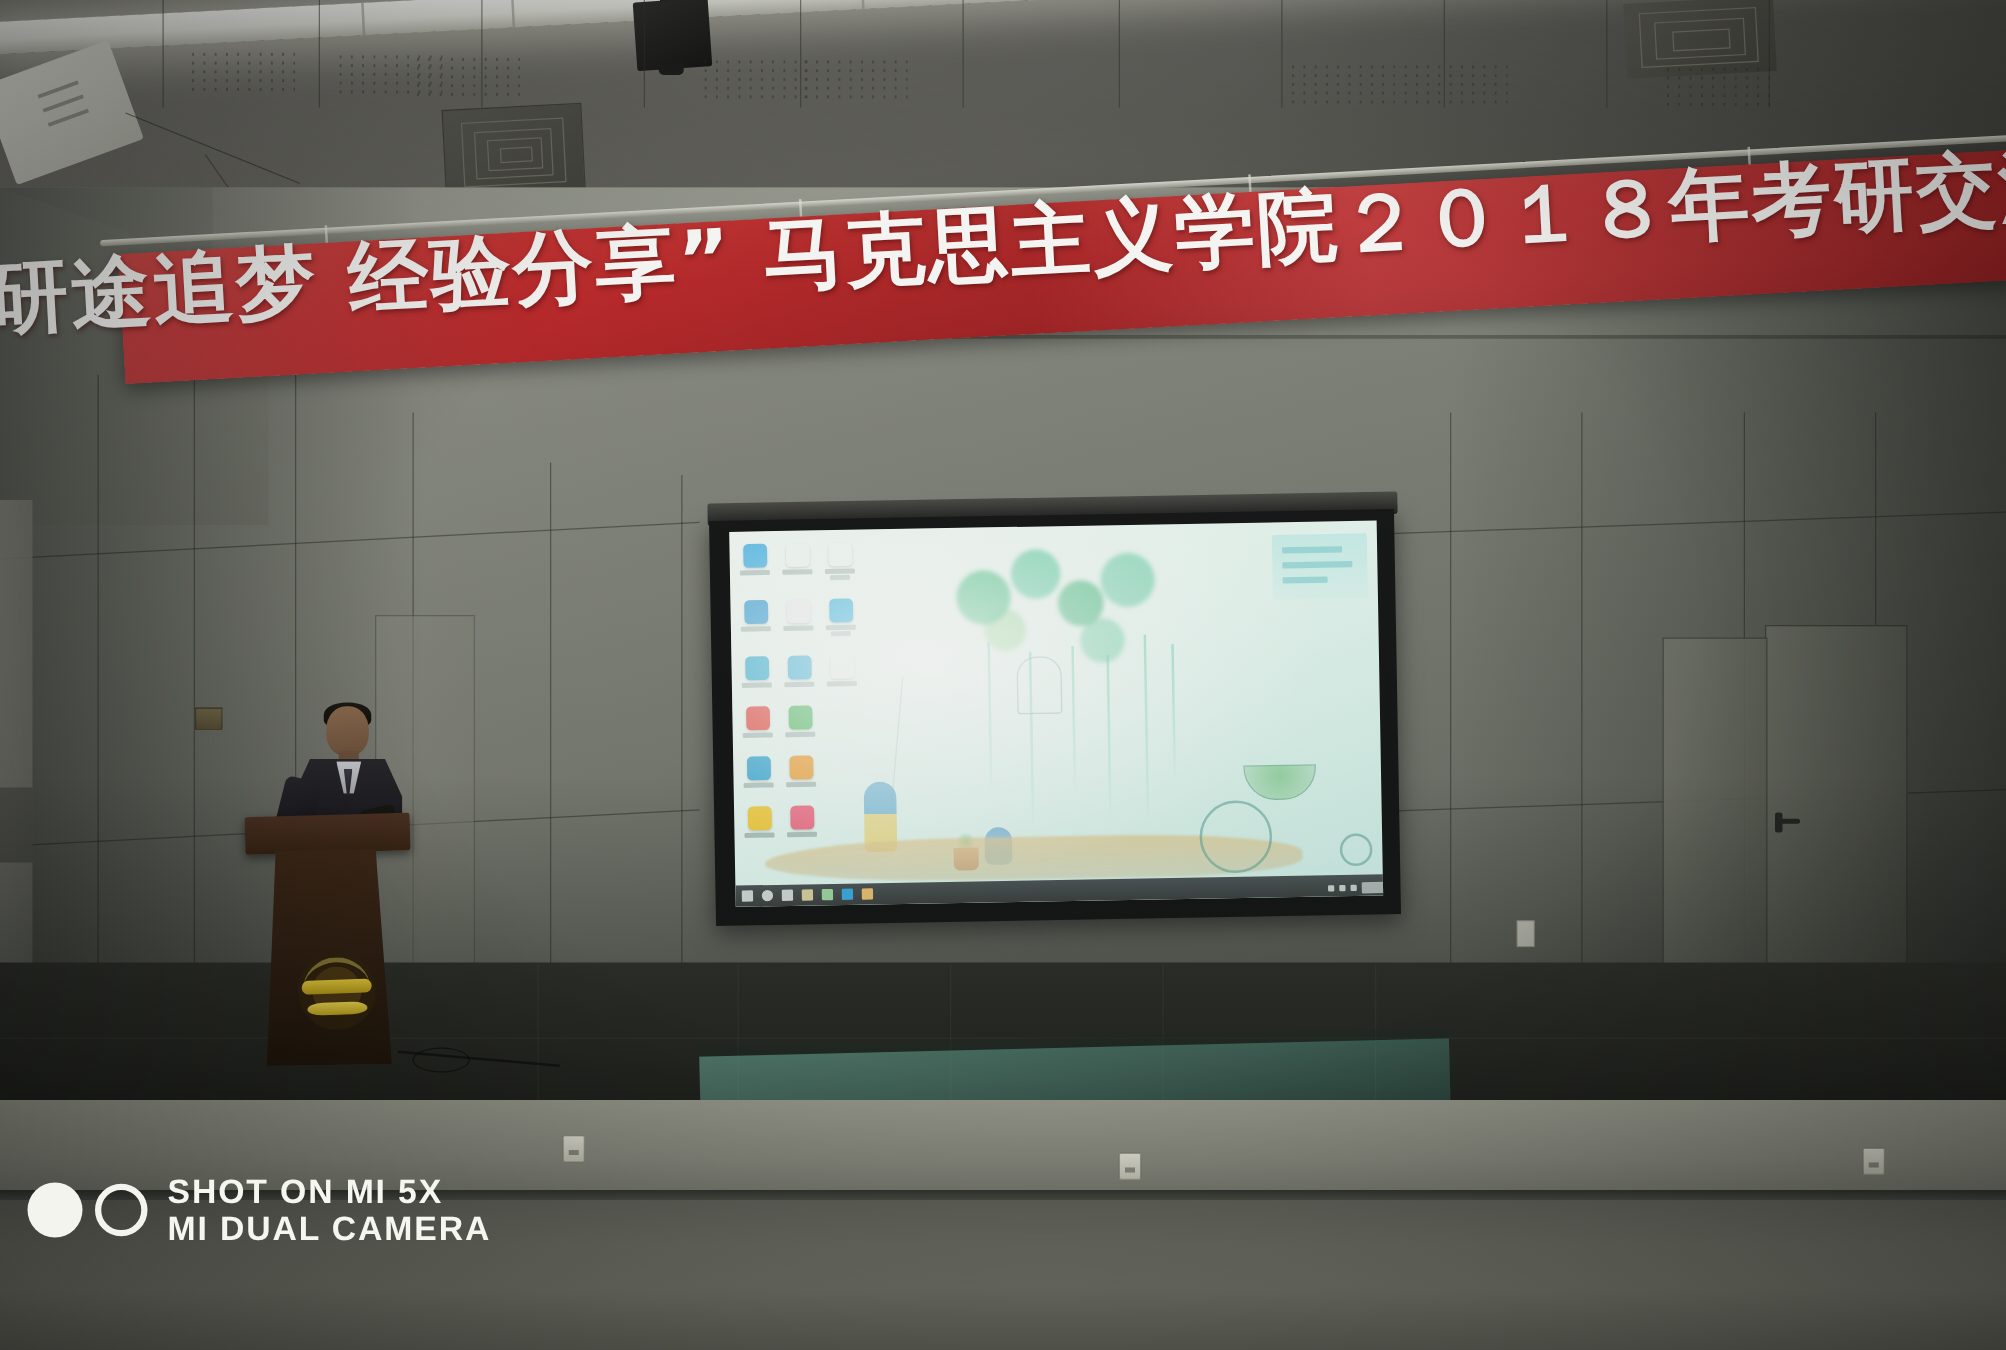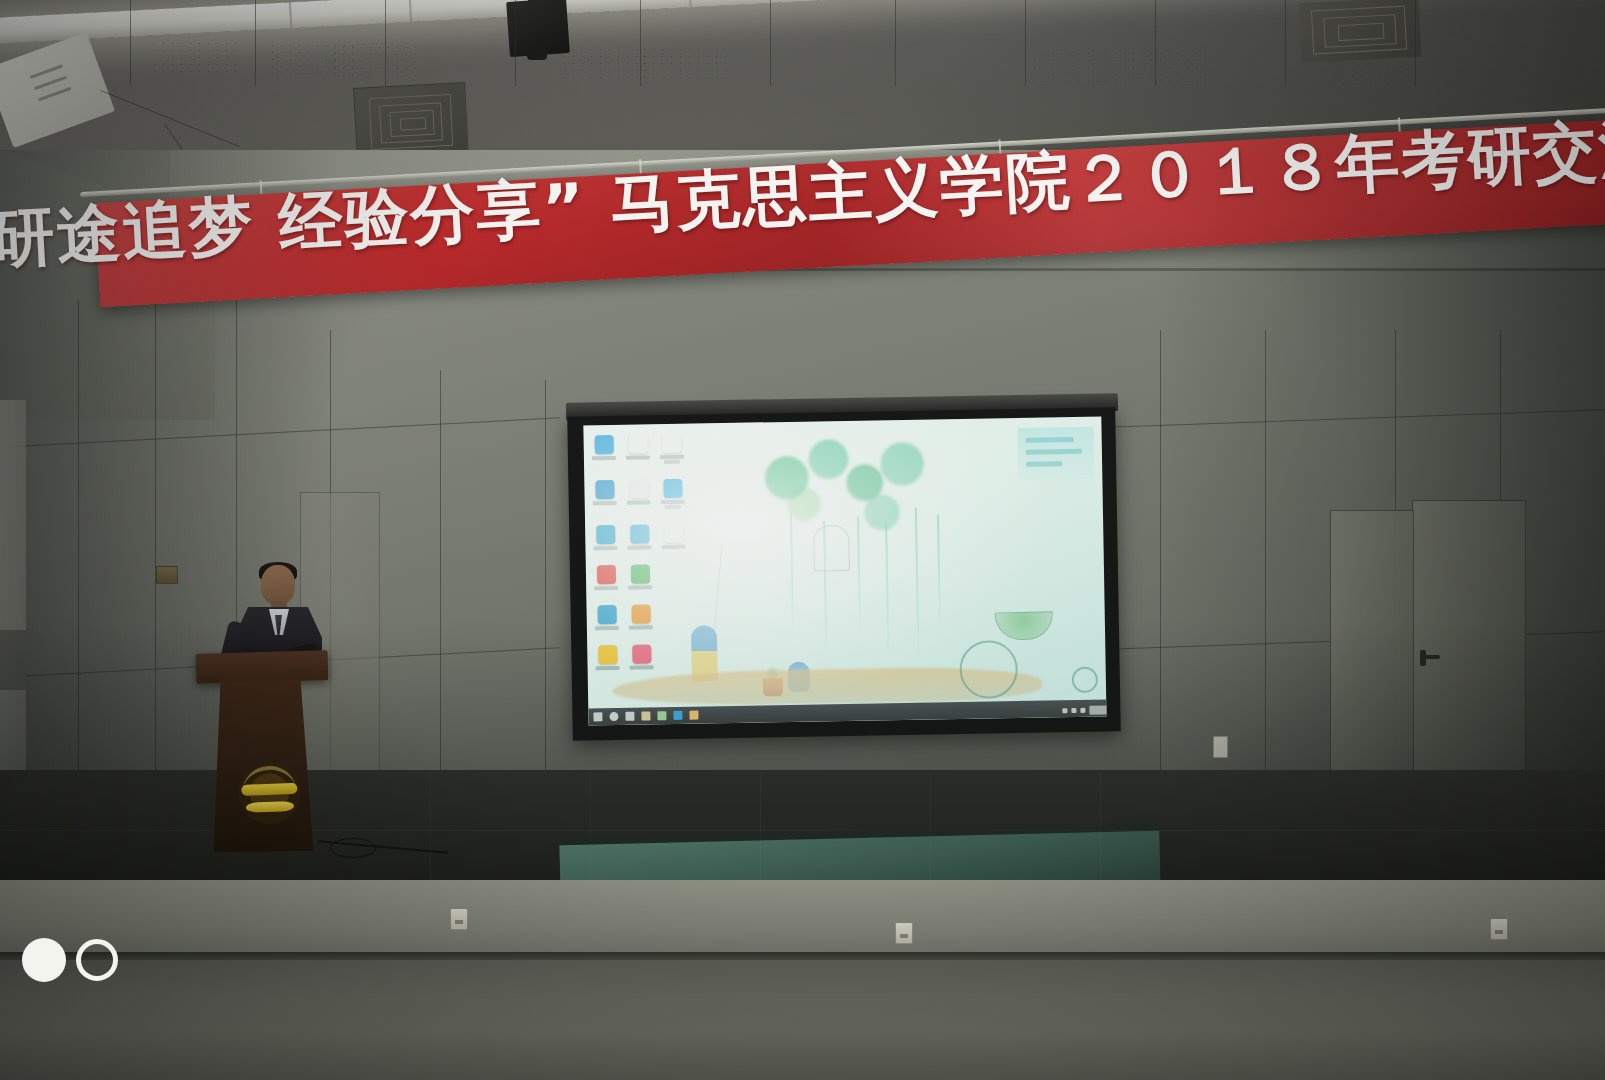--- a/index.html
+++ b/index.html
@@ -528,15 +528,19 @@
   <div class="floor"></div>
 
   <div class="grade"></div>
   <div class="vignette"></div>
 
   <div class="wm">
     <div class="wm-dots">
       <div class="wm-c1"></div>
       <div class="wm-c2"></div>
     </div>
+    <div class="wm-txt">
+      <div class="wm-l1">SHOT ON MI 5X</div>
+      <div class="wm-l2">MI DUAL CAMERA</div>
+    </div>
   </div>
 
 </div>
 
 </body></html>

